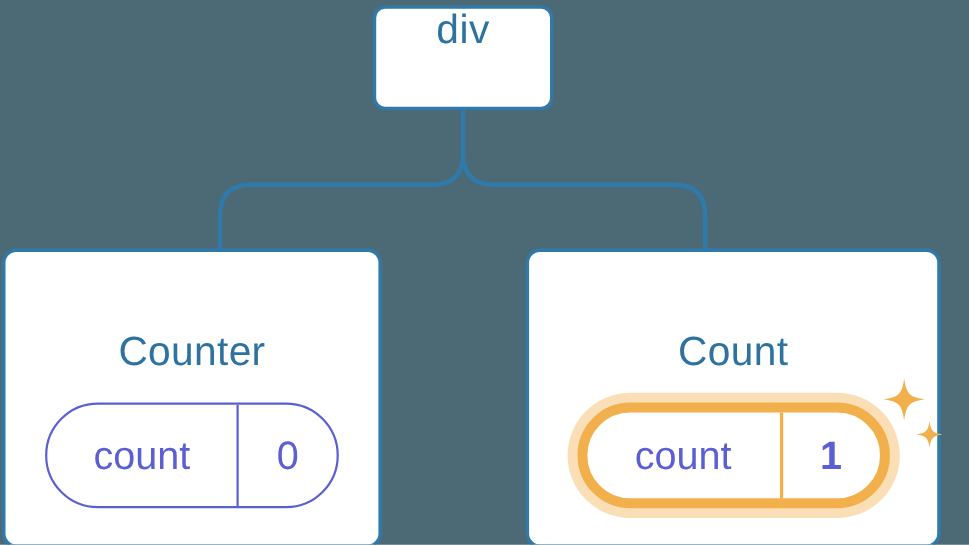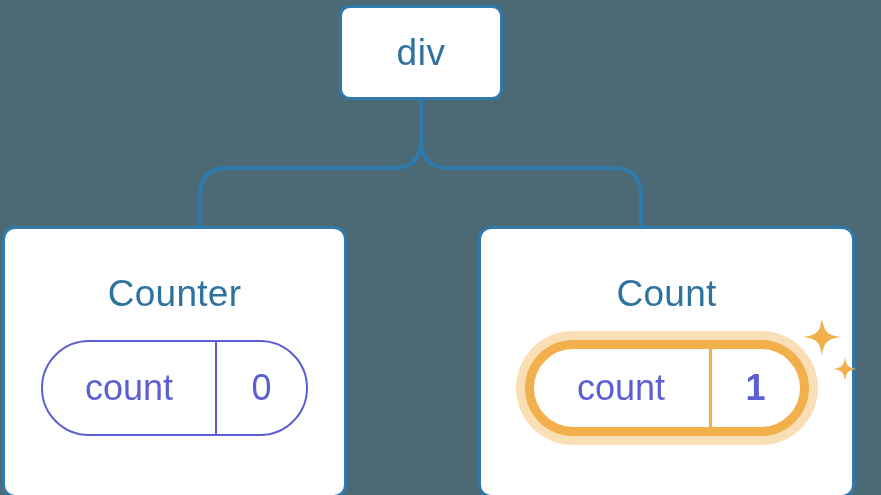--- a/index.html
+++ b/index.html
@@ -40,21 +40,20 @@
   }
 
   
   #node-root {
     left: 339px;
     top: 5px;
     width: 164px;
     height: 95px;
     border-radius: 11px;
     display: flex;
-    align-items: center;
     justify-content: center;
   }
   .root-label {
     color: #2e73a0;
     font-size: 37px;
     letter-spacing: 0.5px;
     line-height: 1;
   }
 
   
@@ -72,21 +71,21 @@
   }
   #node-count {
     left: 478px;
     width: 377px;
   }
 
   .card-title {
     color: #2e73a0;
     font-size: 37px;
     line-height: 1;
-    margin-top: 46px;
+    margin-top: 72px;
     letter-spacing: 0.3px;
   }
 
   
   .pill-wrap {
     position: relative;
     margin-top: 28px;
     display: flex;
     align-items: center;
     justify-content: center;

